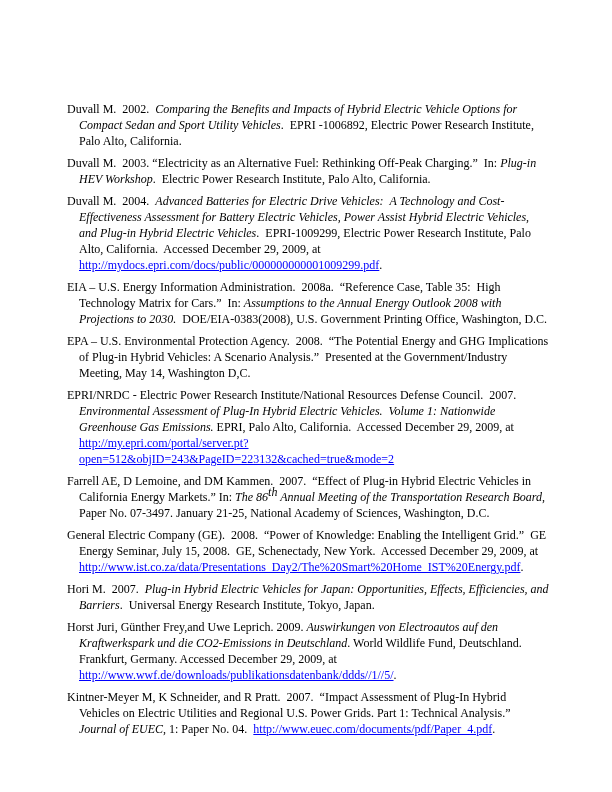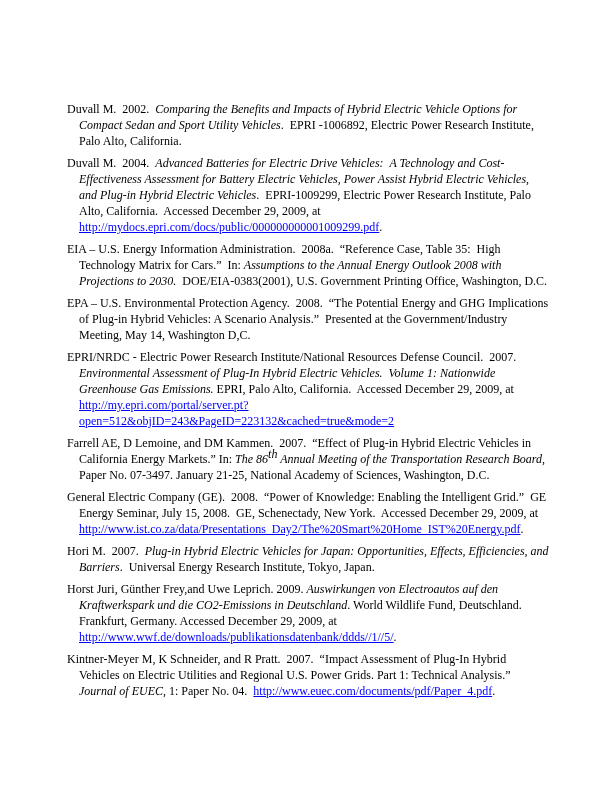--- a/index.html
+++ b/index.html
@@ -57,22 +57,23 @@
     font-size: 12px;
     line-height: 16px;
   }
 </style>
 </head>
 <body>
 
 <div class="page">
   <div class="refs">
       <p class="ref"><span class="">Duvall M.  2002.  </span><span class="it">Comparing the Benefits and Impacts of Hybrid Electric Vehicle Options for Compact Sedan and Sport Utility Vehicles</span><span class="">.  EPRI -1006892, Electric Power Research Institute, Palo Alto, California.</span></p>
+      <p class="ref"><span class="">Duvall M.  2003. “Electricity as an Alternative Fuel: Rethinking Off-Peak Charging.”  In: </span><span class="it">Plug-in HEV Workshop</span><span class="">.  Electric Power Research Institute, Palo Alto, California.</span></p>
       <p class="ref"><span class="">Duvall M.  2004.  </span><span class="it">Advanced Batteries for Electric Drive Vehicles:  A Technology and Cost-Effectiveness Assessment for Battery Electric Vehicles, Power Assist Hybrid Electric Vehicles, and Plug-in Hybrid Electric Vehicles</span><span class="">.  EPRI-1009299, Electric Power Research Institute, Palo Alto, California.  Accessed December 29, 2009, at </span><a class="link" href="#">http://mydocs.epri.com/docs/public/000000000001009299.pdf</a><span class="">.</span></p>
-      <p class="ref"><span class="">EIA – U.S. Energy Information Administration.  2008a.  “Reference Case, Table 35:  High Technology Matrix for Cars.”  In: </span><span class="it">Assumptions to the Annual Energy Outlook 2008 with Projections to 2030.</span><span class="">  DOE/EIA-0383(2001), U.S. Government Printing Office, Washington, D.C.</span></p>
+      <p class="ref"><span class="">EIA – U.S. Energy Information Administration.  2008a.  “Reference Case, Table 35:  High Technology Matrix for Cars.”  In: </span><span class="it">Assumptions to the Annual Energy Outlook 2008 with Projections to 2030.</span><span class="">  DOE/EIA-0383(2008), U.S. Government Printing Office, Washington, D.C.</span></p>
       <p class="ref"><span class="">EPA – U.S. Environmental Protection Agency.  2008.  “The Potential Energy and GHG Implications of Plug-in Hybrid Vehicles: A Scenario Analysis.”  Presented at the Government/Industry Meeting, May 14, Washington D,C.</span></p>
       <p class="ref"><span class="">EPRI/NRDC - Electric Power Research Institute/National Resources Defense Council.  2007.  </span><span class="it">Environmental Assessment of Plug-In Hybrid Electric Vehicles.  Volume 1: Nationwide Greenhouse Gas Emissions.</span><span class=""> EPRI, Palo Alto, California.  Accessed December 29, 2009, at </span><a class="link" href="#">http://my.epri.com/portal/server.pt?open=512&amp;objID=243&amp;PageID=223132&amp;cached=true&amp;mode=2</a></p>
       <p class="ref"><span class="">Farrell AE, D Lemoine, and DM Kammen.  2007.  “Effect of Plug-in Hybrid Electric Vehicles in California Energy Markets.” In: </span><span class="it">The 86</span><sup class="it">th</sup><span class="it"> Annual Meeting of the Transportation Research Board</span><span class="">, Paper No. 07-3497. January 21-25, National Academy of Sciences, Washington, D.C.</span></p>
       <p class="ref"><span class="">General Electric Company (GE).  2008.  “Power of Knowledge: Enabling the Intelligent Grid.”  GE Energy Seminar, July 15, 2008.  GE, Schenectady, New York.  Accessed December 29, 2009, at </span><a class="link" href="#">http://www.ist.co.za/data/Presentations_Day2/The%20Smart%20Home_IST%20Energy.pdf</a><span class="">.</span></p>
       <p class="ref"><span class="">Hori M.  2007.  </span><span class="it">Plug-in Hybrid Electric Vehicles for Japan: Opportunities, Effects, Efficiencies, and Barriers</span><span class="">.  Universal Energy Research Institute, Tokyo, Japan.</span></p>
       <p class="ref"><span class="">Horst Juri, Günther Frey,and Uwe Leprich. 2009. </span><span class="it">Auswirkungen von Electroautos auf den Kraftwerkspark und die CO2-Emissions in Deutschland</span><span class="">. World Wildlife Fund, Deutschland. Frankfurt, Germany. Accessed December 29, 2009, at </span><a class="link" href="#">http://www.wwf.de/downloads/publikationsdatenbank/ddds//1//5/</a><span class="">.</span></p>
       <p class="ref"><span class="">Kintner-Meyer M, K Schneider, and R Pratt.  2007.  “Impact Assessment of Plug-In Hybrid Vehicles on Electric Utilities and Regional U.S. Power Grids. Part 1: Technical Analysis.”  </span><span class="it">Journal of EUEC</span><span class="">, 1: Paper No. 04.  </span><a class="link" href="#">http://www.euec.com/documents/pdf/Paper_4.pdf</a><span class="">.</span></p>
     </div>
   <div class="footer">F.9</div>
 </div>

